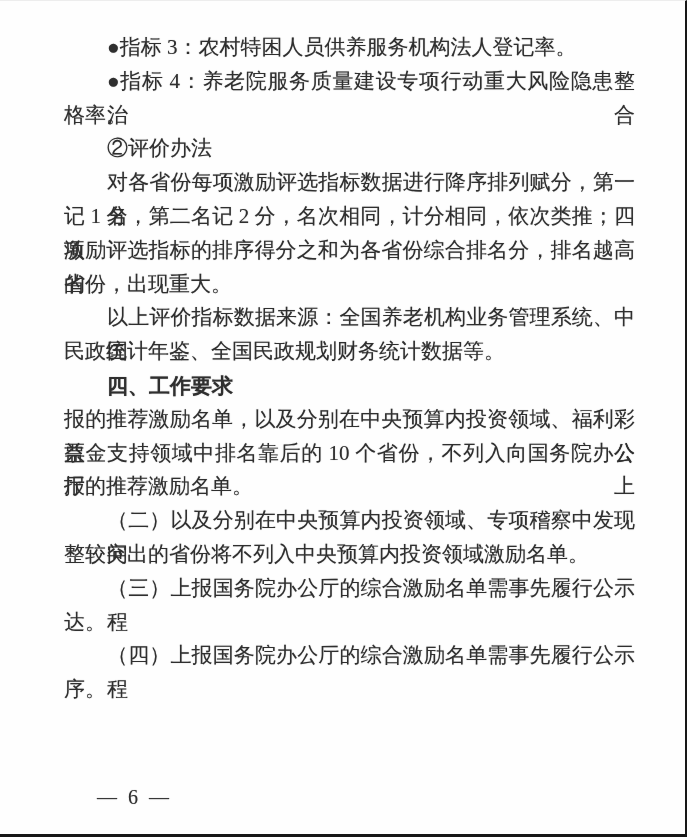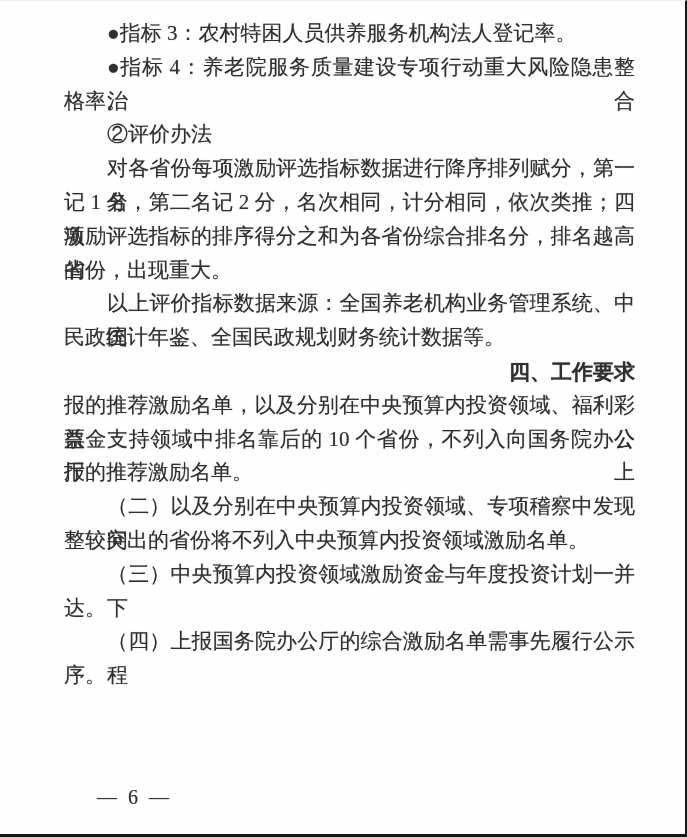--- a/index.html
+++ b/index.html
@@ -14,21 +14,21 @@
     box-sizing: border-box;
     background: #fefefe;
     border-top: 1px solid #ededed;
     border-right: 2px solid #171717;
     border-bottom: 3px solid #171717;
     overflow: hidden;
     font-family: "Liberation Serif", serif;
   }
   .doc-body {
     position: absolute;
-    top: 16px;
+    top: 30px;
     left: 64px;
     width: 571px;
   }
   .line {
     font-size: 21px;
     line-height: 33.8px;
     height: 33.8px;
     color: #2f2f2f;
     white-space: nowrap;
     text-shadow: 0 0 1px rgba(47,47,47,0.45);
@@ -39,21 +39,20 @@
     text-align: justify;
     text-align-last: justify;
   }
   .line.indent {
     padding-left: 43px;
   }
   .line.bold {
     font-weight: bold;
     font-family: "Liberation Sans", sans-serif;
     text-shadow: 0 0 1px rgba(40,40,40,0.55);
-    text-align: right;
   }
   .page-number {
     position: absolute;
     top: 785px;
     left: 97px;
     font-size: 20px;
     letter-spacing: 3px;
     color: #2f2f2f;
     text-shadow: 0 0 1px rgba(47,47,47,0.45);
     font-family: "Liberation Serif", serif;
@@ -74,20 +73,20 @@
         <div class="line just">激励评选指标的排序得分之和为各省份综合排名分，排名越高的</div>
         <div class="line">省份，出现重大。</div>
         <div class="line indent just">以上评价指标数据来源：全国养老机构业务管理系统、中国</div>
         <div class="line">民政统计年鉴、全国民政规划财务统计数据等。</div>
         <div class="line indent bold">四、工作要求</div>
         <div class="line just">报的推荐激励名单，以及分别在中央预算内投资领域、福利彩票公</div>
         <div class="line just">益金支持领域中排名靠后的 10 个省份，不列入向国务院办公厅上</div>
         <div class="line">报的推荐激励名单。</div>
         <div class="line indent just">（二）以及分别在中央预算内投资领域、专项稽察中发现问</div>
         <div class="line">整较突出的省份将不列入中央预算内投资领域激励名单。</div>
-        <div class="line indent just">（三）中央预算内投资领域激励资金与年度投资计划一并下</div>
+        <div class="line indent just">（三）上报国务院办公厅的综合激励名单需事先履行公示程</div>
         <div class="line">达。</div>
         <div class="line indent just">（四）上报国务院办公厅的综合激励名单需事先履行公示程</div>
         <div class="line">序。</div>
       </div>
   </div>
   <div class="page-number">— 6 —</div>
 </div>
 
 </body></html>

